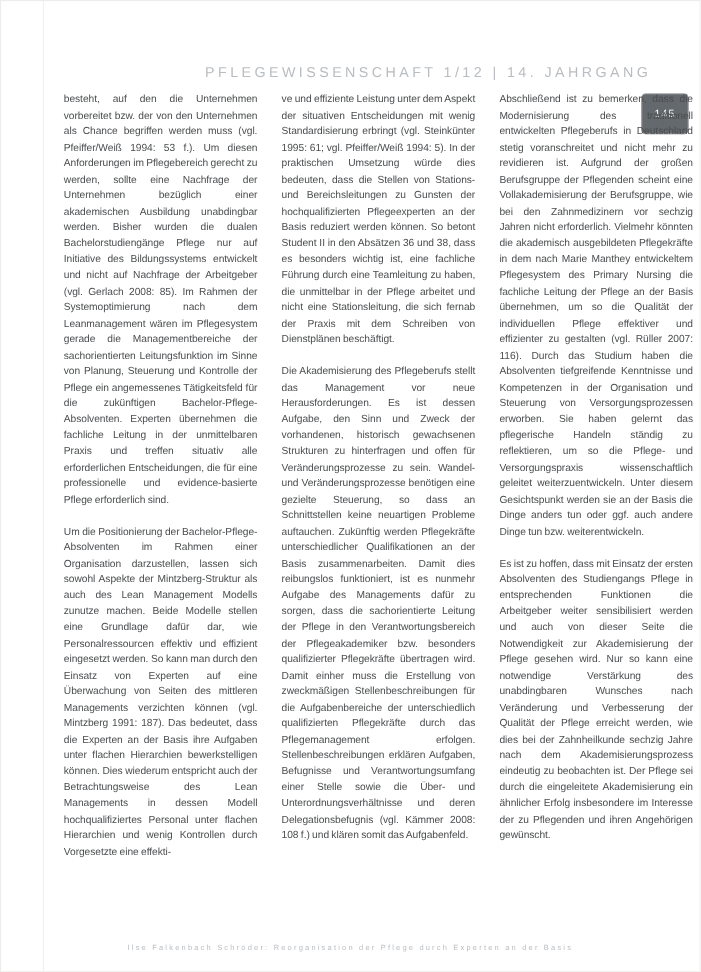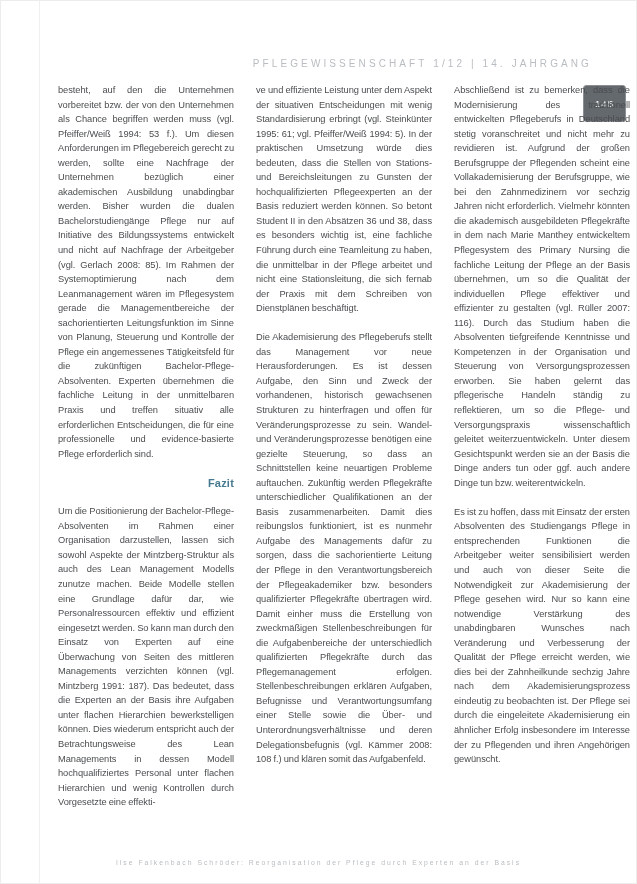--- a/index.html
+++ b/index.html
@@ -7,21 +7,21 @@
   body { font-family:"Liberation Sans", sans-serif; }
   .page {
     position:relative; width:637px; height:884px; background:#ffffff;
     border:1px solid #ececea; overflow:hidden;
   }
   .left-edge-line {
     position:absolute; left:38px; top:0; width:1px; height:884px; background:#f0f0ee;
   }
   .running-header {
     position:absolute; top:57px; right:44px;
-    font-size:10px; letter-spacing:3.1px; white-space:nowrap;
+    font-size:13px; letter-spacing:3.1px; white-space:nowrap;
     color:var(--header_footer_text, #b7bcc0);
   }
   .page-number-badge {
     position:absolute; top:84px; right:10px; width:43px; height:37px;
     background:var(--page_number_bg, #64696e); border-radius:4px;
     display:flex; align-items:center; justify-content:center;
     color:#ffffff; font-size:9.5px; letter-spacing:1px;
     box-shadow:0 0 0 1px rgba(255,255,255,0.25) inset;
   }
   .columns {
@@ -54,21 +54,20 @@
 
   <div class="running-header">PFLEGEWISSENSCHAFT 1/12 | 14. JAHRGANG</div>
 
   <div class="page-number-badge">
     <span>145</span>
   </div>
 
   <div class="columns">
     <div class="col">
       <p>besteht, auf den die Unternehmen vorbereitet bzw. der von den Unternehmen als Chance begriffen werden muss (vgl. Pfeiffer/Weiß 1994: 53 f.). Um diesen Anforderungen im Pflegebereich gerecht zu werden, sollte eine Nachfrage der Unternehmen bezüglich einer akademischen Ausbildung unabdingbar werden. Bisher wurden die dualen Bachelorstudiengänge Pflege nur auf Initiative des Bildungssystems entwickelt und nicht auf Nachfrage der Arbeitgeber (vgl. Gerlach 2008: 85). Im Rahmen der Systemoptimierung nach dem Leanmanagement wären im Pflegesystem gerade die Managementbereiche der sachorientierten Leitungsfunktion im Sinne von Planung, Steuerung und Kontrolle der Pflege ein angemessenes Tätigkeitsfeld für die zukünftigen Bachelor-Pflege-Absolventen. Experten übernehmen die fachliche Leitung in der unmittelbaren Praxis und treffen situativ alle erforderlichen Entscheidungen, die für eine professionelle und evidence-basierte Pflege erforderlich sind.</p>
-      <h2 class="fazit-heading">Fazit</h2>
       <p>Um die Positionierung der Bachelor-Pflege-Absolventen im Rahmen einer Organisation darzustellen, lassen sich sowohl Aspekte der Mintzberg-Struktur als auch des Lean Management Modells zunutze machen. Beide Modelle stellen eine Grundlage dafür dar, wie Personalressourcen effektiv und effizient eingesetzt werden. So kann man durch den Einsatz von Experten auf eine Überwachung von Seiten des mittleren Managements verzichten können (vgl. Mintzberg 1991: 187). Das bedeutet, dass die Experten an der Basis ihre Aufgaben unter flachen Hierarchien bewerkstelligen können. Dies wiederum entspricht auch der Betrachtungsweise des Lean Managements in dessen Modell hochqualifiziertes Personal unter flachen Hierarchien und wenig Kontrollen durch Vorgesetzte eine effekti-</p>
     </div>
 
     <div class="col">
       <p>ve und effiziente Leistung unter dem Aspekt der situativen Entscheidungen mit wenig Standardisierung erbringt (vgl. Steinkünter 1995: 61; vgl. Pfeiffer/Weiß 1994: 5). In der praktischen Umsetzung würde dies bedeuten, dass die Stellen von Stations- und Bereichsleitungen zu Gunsten der hochqualifizierten Pflegeexperten an der Basis reduziert werden können. So betont Student II in den Absätzen 36 und 38, dass es besonders wichtig ist, eine fachliche Führung durch eine Teamleitung zu haben, die unmittelbar in der Pflege arbeitet und nicht eine Stationsleitung, die sich fernab der Praxis mit dem Schreiben von Dienstplänen beschäftigt.</p>
       <p>Die Akademisierung des Pflegeberufs stellt das Management vor neue Herausforderungen. Es ist dessen Aufgabe, den Sinn und Zweck der vorhandenen, historisch gewachsenen Strukturen zu hinterfragen und offen für Veränderungsprozesse zu sein. Wandel- und Veränderungsprozesse benötigen eine gezielte Steuerung, so dass an Schnittstellen keine neuartigen Probleme auftauchen. Zukünftig werden Pflegekräfte unterschiedlicher Qualifikationen an der Basis zusammenarbeiten. Damit dies reibungslos funktioniert, ist es nunmehr Aufgabe des Managements dafür zu sorgen, dass die sachorientierte Leitung der Pflege in den Verantwortungsbereich der Pflegeakademiker bzw. besonders qualifizierter Pflegekräfte übertragen wird. Damit einher muss die Erstellung von zweckmäßigen Stellenbeschreibungen für die Aufgabenbereiche der unterschiedlich qualifizierten Pflegekräfte durch das Pflegemanagement erfolgen. Stellenbeschreibungen erklären Aufgaben, Befugnisse und Verantwortungsumfang einer Stelle sowie die Über- und Unterordnungsverhältnisse und deren Delegationsbefugnis (vgl. Kämmer 2008: 108 f.) und klären somit das Aufgabenfeld.</p>
     </div>
 
     <div class="col">
       <p>Abschließend ist zu bemerken, dass die Modernisierung des traditionell entwickelten Pflegeberufs in Deutschland stetig voranschreitet und nicht mehr zu revidieren ist. Aufgrund der großen Berufsgruppe der Pflegenden scheint eine Vollakademisierung der Berufsgruppe, wie bei den Zahnmedizinern vor sechzig Jahren nicht erforderlich. Vielmehr könnten die akademisch ausgebildeten Pflegekräfte in dem nach Marie Manthey entwickeltem Pflegesystem des Primary Nursing die fachliche Leitung der Pflege an der Basis übernehmen, um so die Qualität der individuellen Pflege effektiver und effizienter zu gestalten (vgl. Rüller 2007: 116). Durch das Studium haben die Absolventen tiefgreifende Kenntnisse und Kompetenzen in der Organisation und Steuerung von Versorgungsprozessen erworben. Sie haben gelernt das pflegerische Handeln ständig zu reflektieren, um so die Pflege- und Versorgungspraxis wissenschaftlich geleitet weiterzuentwickeln. Unter diesem Gesichtspunkt werden sie an der Basis die Dinge anders tun oder ggf. auch andere Dinge tun bzw. weiterentwickeln.</p>

